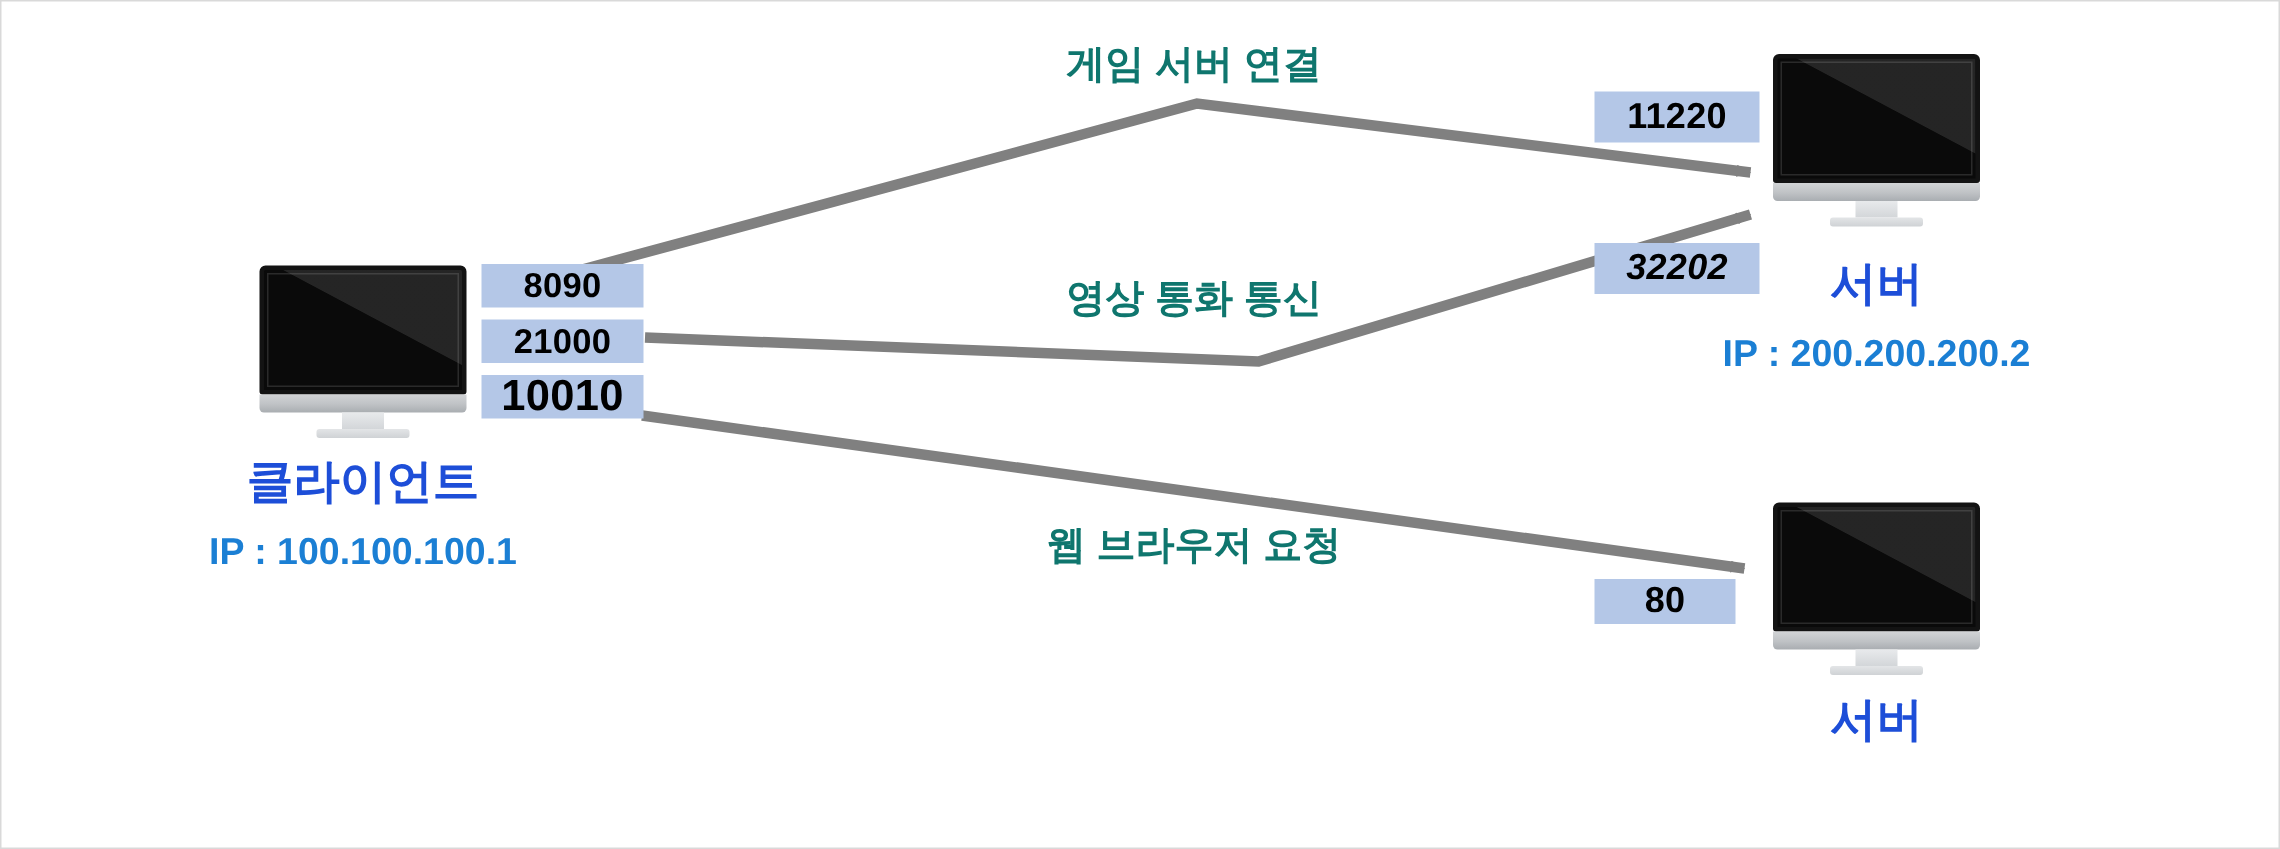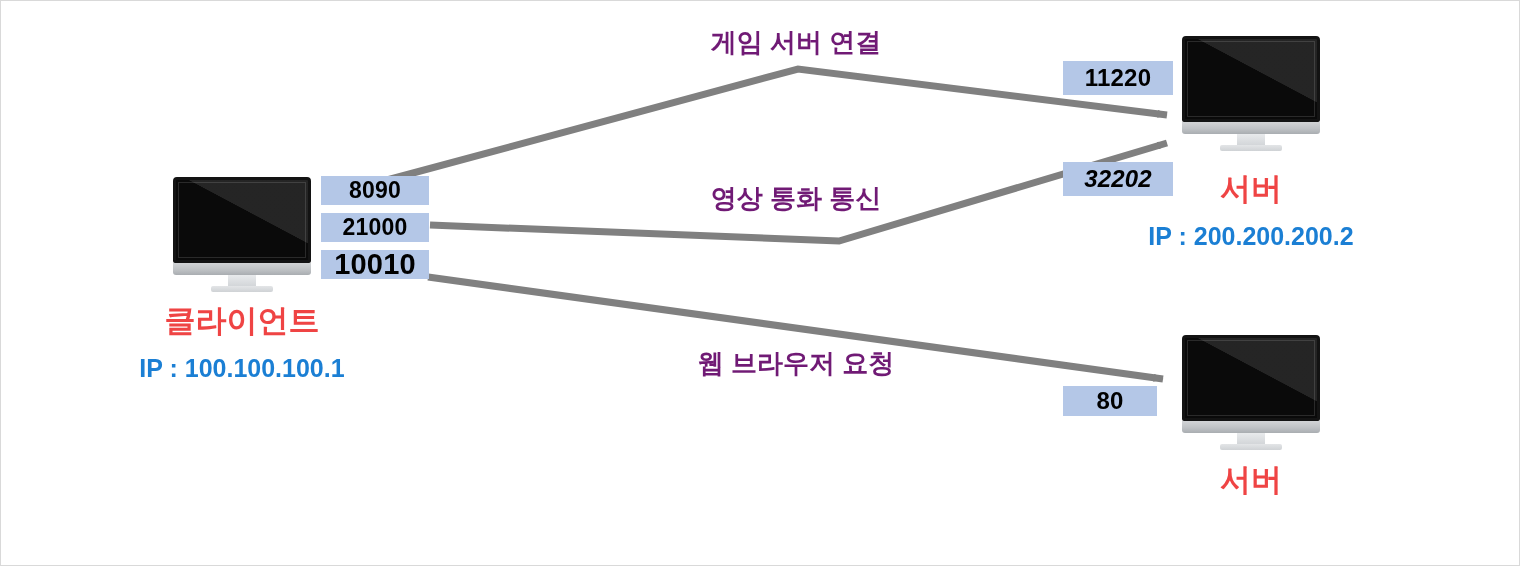--- a/index.html
+++ b/index.html
@@ -89,37 +89,37 @@
     font-weight: bold;
     display: flex;
     align-items: center;
     justify-content: center;
     letter-spacing: 0.2px;
   }
 
   
   .dev-name {
     position: absolute;
-    color: #ef4444;
+    color: #1d4ed8;
     font-weight: bold;
     text-align: center;
     white-space: nowrap;
   }
   .dev-ip {
     position: absolute;
     color: #1b7fd4;
     font-weight: bold;
     text-align: center;
     white-space: nowrap;
   }
 
   
   .flow-label {
     position: absolute;
-    color: #701a75;
+    color: #0f766e;
     font-weight: bold;
     white-space: nowrap;
     text-align: center;
   }
 </style>
 </head>
 <body>
 
 <div id="canvas">
 

